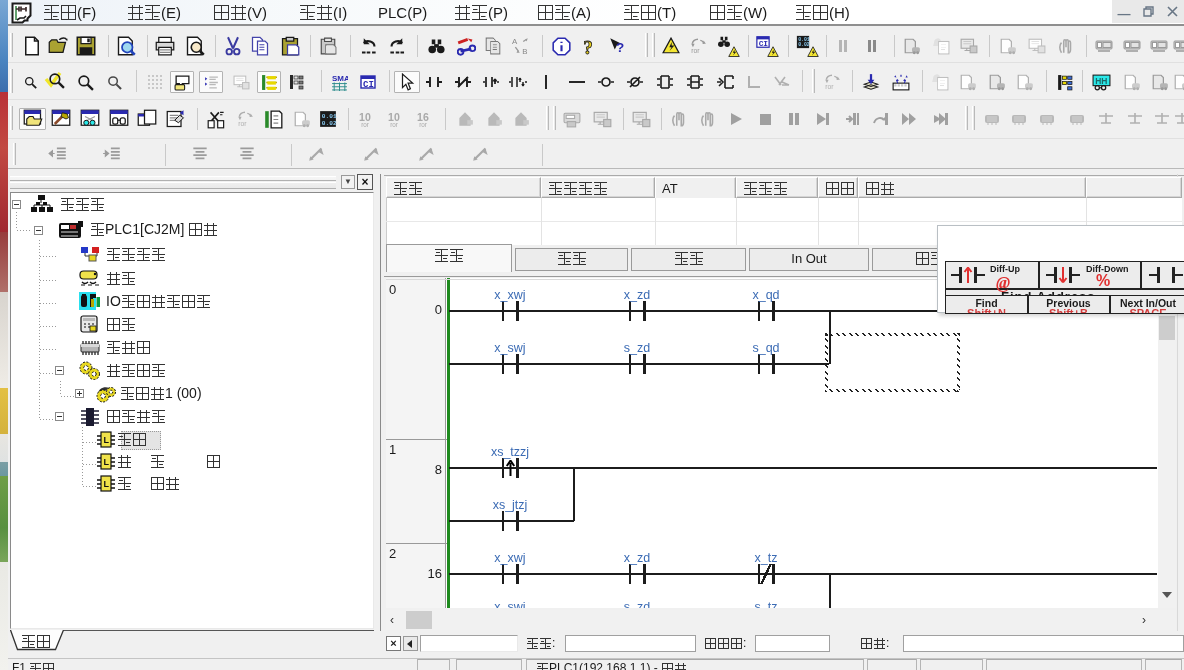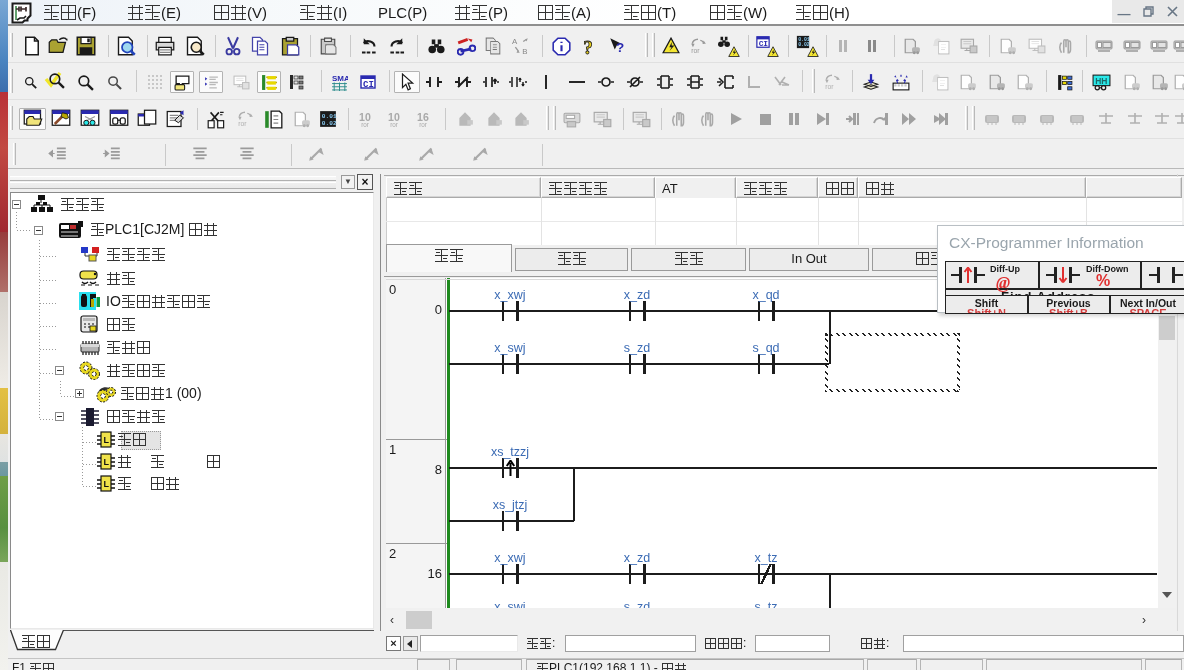--- a/index.html
+++ b/index.html
@@ -1378,21 +1378,20 @@
 <div class="panel" style="left:409px;top:0px;width:33px;height:12px"></div>
 <div class="panel" style="left:448px;top:0px;width:66px;height:12px"></div>
 <div class="panel" style="left:518px;top:0px;width:338px;height:12px"></div>
 <div class="panel" style="left:859px;top:0px;width:50px;height:12px"></div>
 <div class="panel" style="left:912px;top:0px;width:63px;height:12px"></div>
 <div class="panel" style="left:978px;top:0px;width:156px;height:12px"></div>
 <div class="panel" style="left:1137px;top:0px;width:37px;height:12px"></div>
 <div class="a s11" style="left:528px;top:2px;font-size:12px;white-space:nowrap"><b class="g"></b>PLC1(192.168.1.1) - <b class="h"></b><b class="k"></b></div>
 </div>
 <div class="a" id="infowin" style="left:937px;top:225px;width:250px;height:88px;background:#fff;border:1px solid #b9bfc4;box-shadow:2px 3px 4px rgba(0,0,0,.18);z-index:50">
-<div class="a" style="left:11px;top:8px;font-size:15.5px;color:#9aa5ad;white-space:nowrap">CX-Programmer Information</div>
 <div class="a" style="left:7px;top:35px;width:240px;height:53px;border:1.5px solid #222;border-right:0;background:#ececec;overflow:hidden">
 <div class="a" style="left:92px;top:0;width:1.5px;height:27px;background:#222"></div>
 <div class="a" style="left:194px;top:0;width:1.5px;height:27px;background:#222"></div>
 <div class="a" style="left:0;top:26px;width:240px;height:1.5px;background:#222"></div>
 <div class="a" style="left:5px;top:5px;width:34px;height:16px">
         <div class="a" style="left:0;top:7px;width:8px;height:2px;background:#222"></div>
         <div class="a" style="left:26px;top:7px;width:8px;height:2px;background:#222"></div>
         <div class="a" style="left:8px;top:0;width:3px;height:16px;background:#222"></div>
         <div class="a" style="left:23px;top:0;width:3px;height:16px;background:#222"></div>
         <svg class="a" style="left:12px;top:-1px" width="10" height="18">
@@ -1415,21 +1414,21 @@
 <div class="a" style="left:203px;top:5px;width:34px;height:16px">
         <div class="a" style="left:0;top:7px;width:8px;height:2px;background:#222"></div>
         <div class="a" style="left:26px;top:7px;width:8px;height:2px;background:#222"></div>
         <div class="a" style="left:8px;top:0;width:3px;height:16px;background:#222"></div>
         <div class="a" style="left:23px;top:0;width:3px;height:16px;background:#222"></div>
       </div>
 <div class="a" style="left:55px;top:27px;font-size:13px;font-weight:bold;letter-spacing:1px">Find Address</div>
 <div class="a" style="left:0;top:33px;width:240px;height:20px;background:#ececec;border-top:1.5px solid #222">
         <div class="a" style="left:81px;top:0;width:1.5px;height:20px;background:#222"></div>
         <div class="a" style="left:163px;top:0;width:1.5px;height:20px;background:#222"></div>
-        <div class="a" style="left:0;top:1px;width:81px;text-align:center;font-size:10.5px;font-weight:bold">Shift</div>
+        <div class="a" style="left:0;top:1px;width:81px;text-align:center;font-size:10.5px;font-weight:bold">Find</div>
         <div class="a" style="left:0;top:11px;width:81px;text-align:center;font-size:11px;font-weight:bold;color:#d43c3c">Shift+N</div>
         <div class="a" style="left:82px;top:1px;width:81px;text-align:center;font-size:10.5px;font-weight:bold">Previous</div>
         <div class="a" style="left:82px;top:11px;width:81px;text-align:center;font-size:11px;font-weight:bold;color:#d43c3c">Shift+B</div>
         <div class="a" style="left:164px;top:1px;width:76px;text-align:center;font-size:10.5px;font-weight:bold">Next In/Out</div>
         <div class="a" style="left:164px;top:11px;width:76px;text-align:center;font-size:11px;font-weight:bold;color:#d43c3c">SPACE</div>
       </div>
 </div>
 </div>
 
 </body></html>

